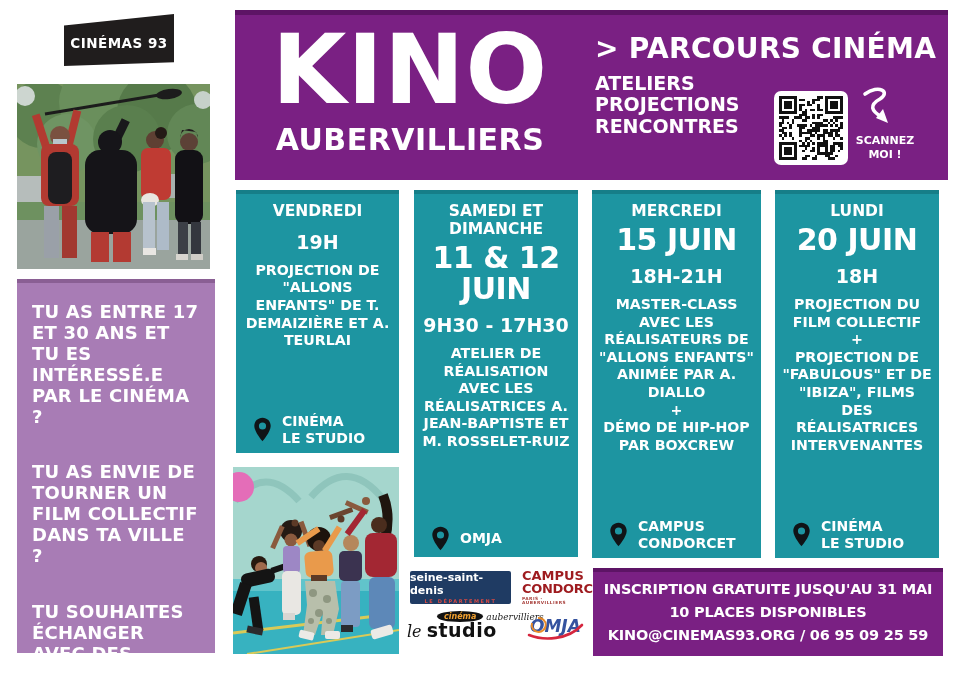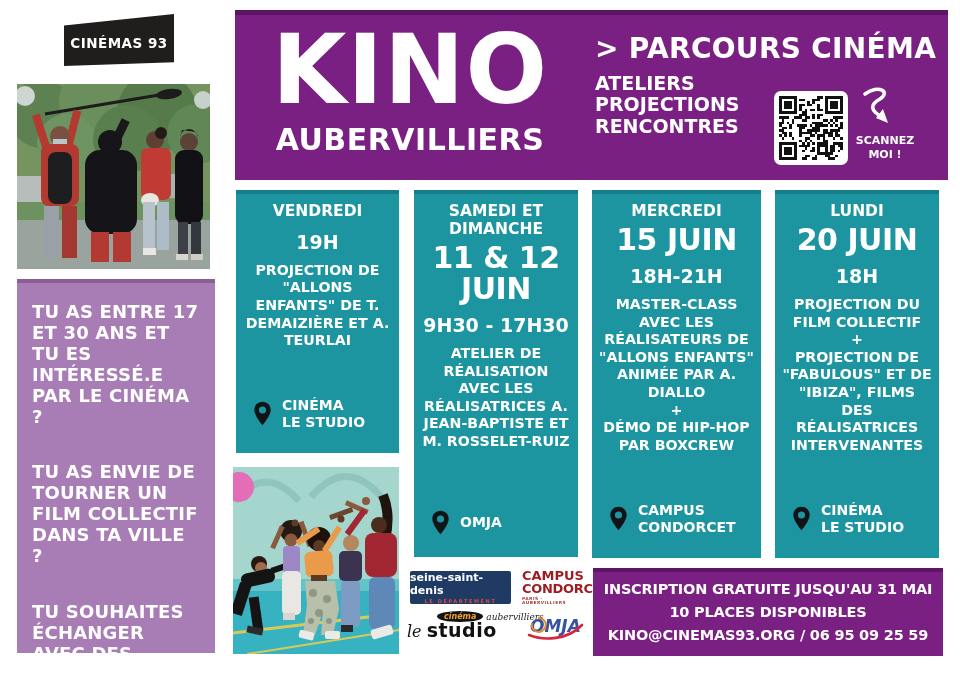--- a/index.html
+++ b/index.html
@@ -37,21 +37,21 @@
   .qr-box{position:absolute;left:539px;top:81px;width:74px;height:74px;background:#fff;
           border-radius:7px;box-sizing:border-box;padding:5px;}
   .qr-box svg{display:block;width:100%;height:100%;}
   .scan-arrow{position:absolute;left:620px;top:74px;width:46px;height:46px;}
   .scannez{position:absolute;left:612px;top:124px;width:76px;text-align:center;
            font-size:11px;font-weight:800;line-height:1.3;}
 
   
   .event{position:absolute;top:190px;background:#1d95a1;color:#fff;box-sizing:border-box;
          display:flex;flex-direction:column;align-items:center;text-align:center;
-         padding:13px 7px 20px;box-shadow:inset 0 4px 0 rgba(0,45,50,.22);}
+         padding:13px 7px 4px;box-shadow:inset 0 4px 0 rgba(0,45,50,.22);}
   .e1{left:236px;width:163px;height:263px;}
   .e2{left:414px;width:164px;height:367px;}
   .e3{left:592px;width:169px;height:368px;}
   .e4{left:775px;width:164px;height:368px;}
   .ev-day{font-size:15.5px;font-weight:800;line-height:1.15;}
   .ev-date{font-size:30px;font-weight:800;line-height:1.04;letter-spacing:-.5px;margin:3px 0 0;}
   .ev-time{font-size:19px;font-weight:800;margin:10px 0 9px;}
   .ev-detail{font-size:14.2px;font-weight:800;line-height:1.24;}
   .ev-detail:empty{display:none;}
   .ev-loc{margin-top:auto;align-self:stretch;display:flex;align-items:center;gap:10px;

